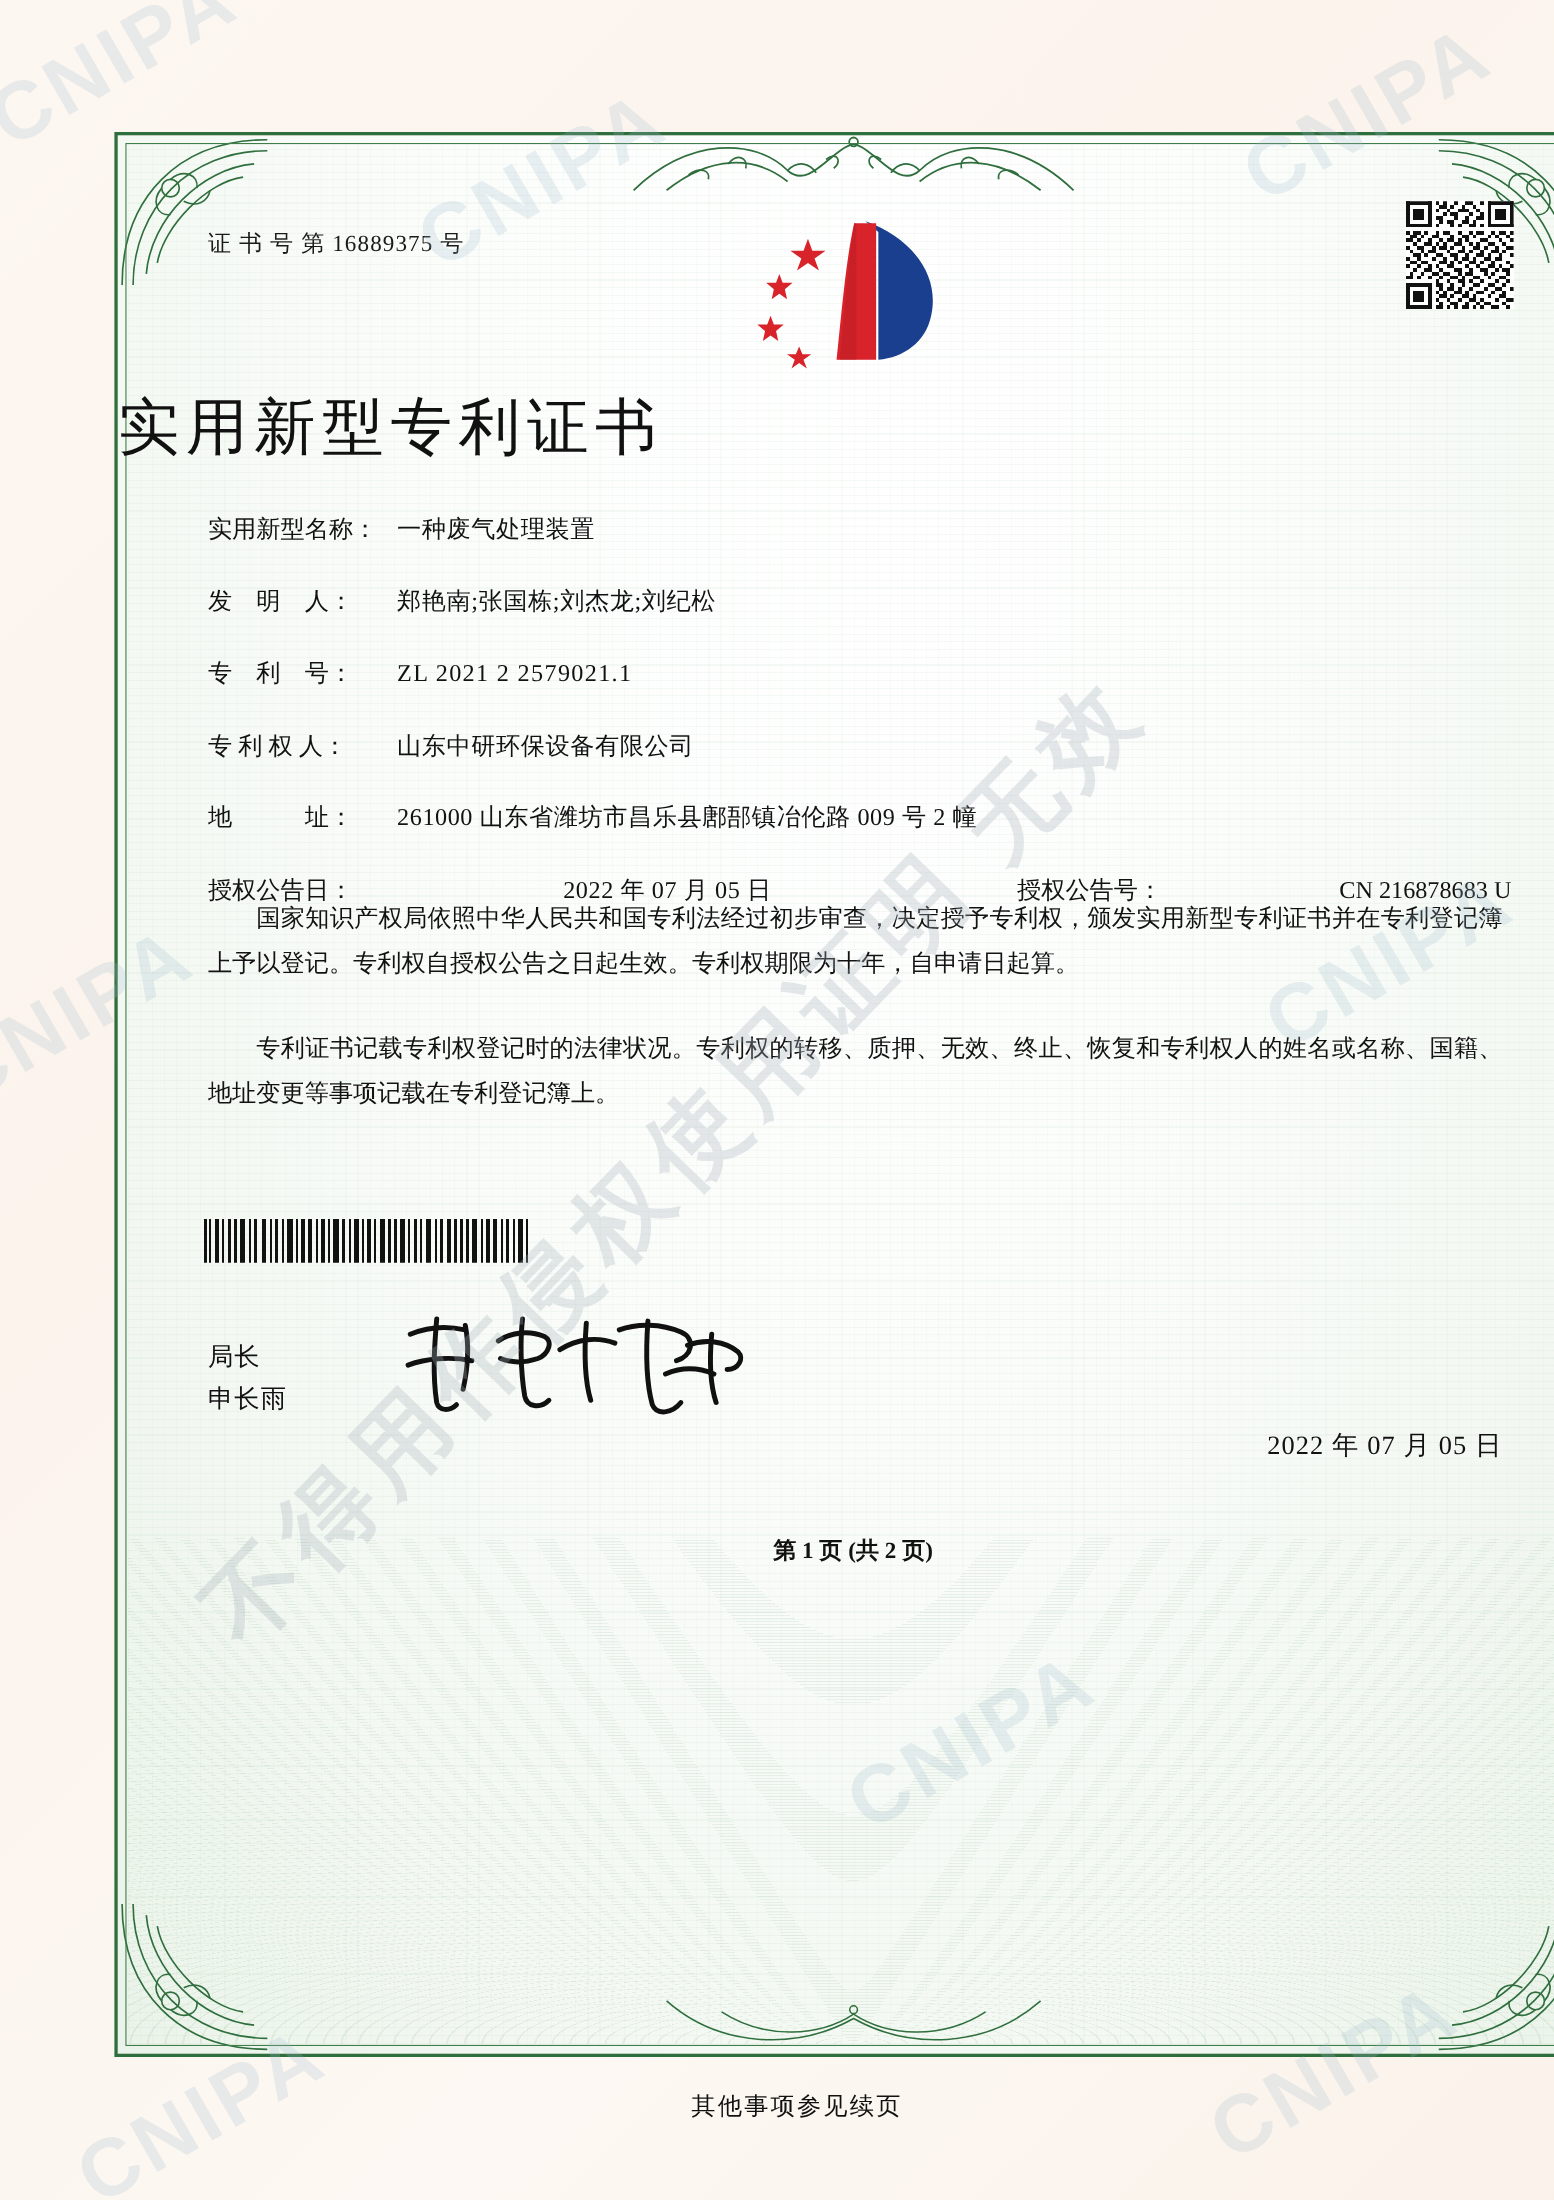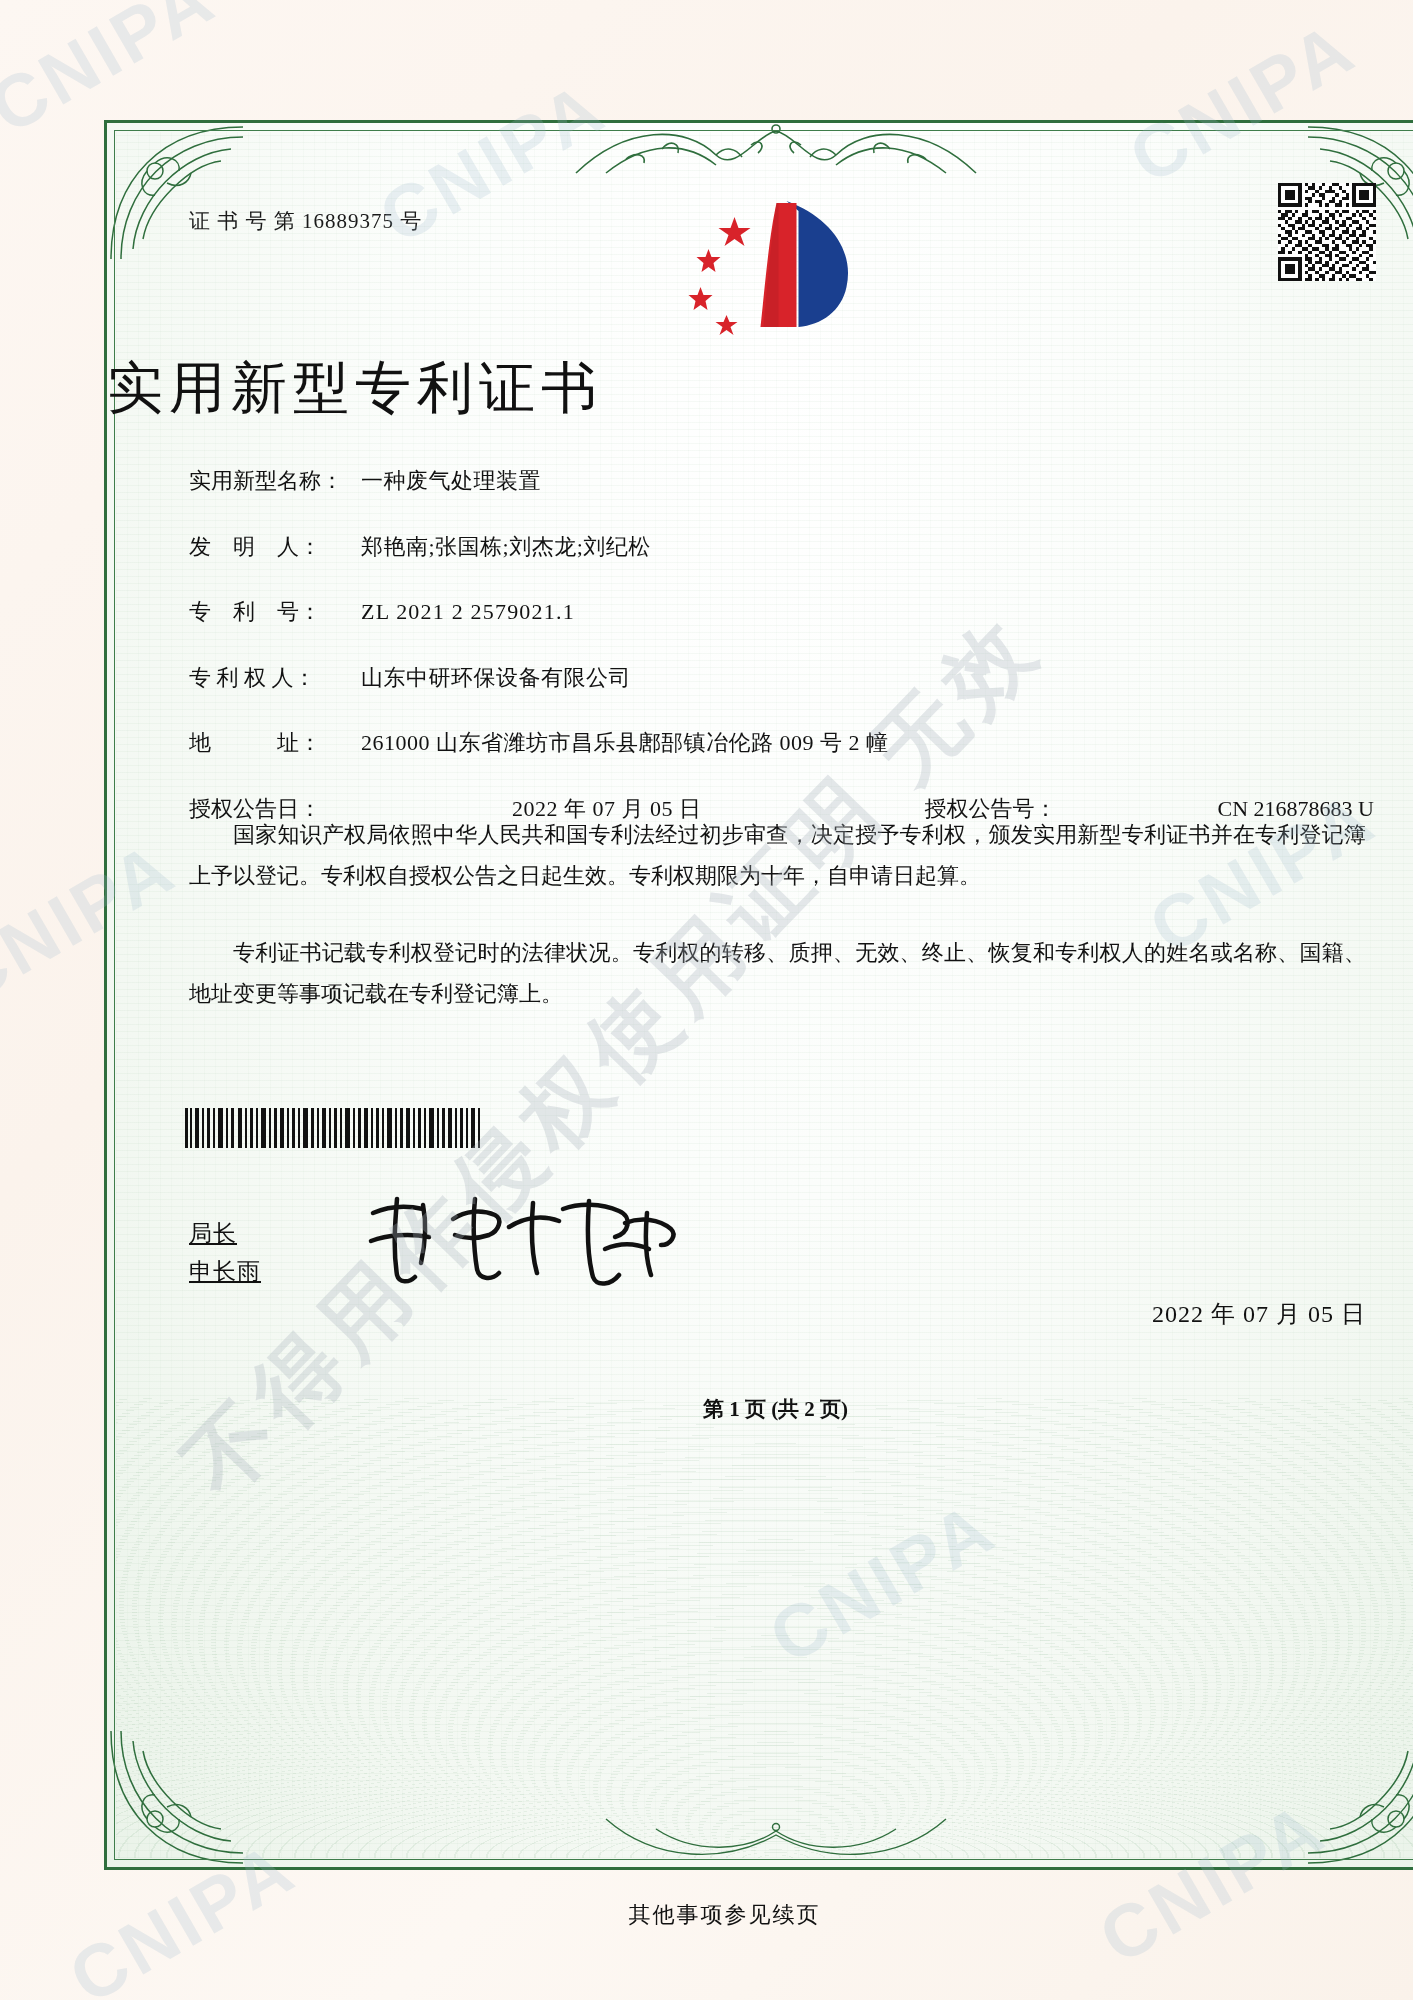--- a/index.html
+++ b/index.html
@@ -178,21 +178,20 @@
   }
 
   .sig-block {
     position: absolute;
     left: 82px;
     top: 1092px;
     font-size: 23px;
     line-height: 1.65;
     color: #111;
     letter-spacing: 1px;
-    text-decoration: underline;
   }
   .signature {
     position: absolute;
     left: 250px;
     top: 1060px;
     width: 330px;
     height: 110px;
   }
   .issue-date {
     position: absolute;

